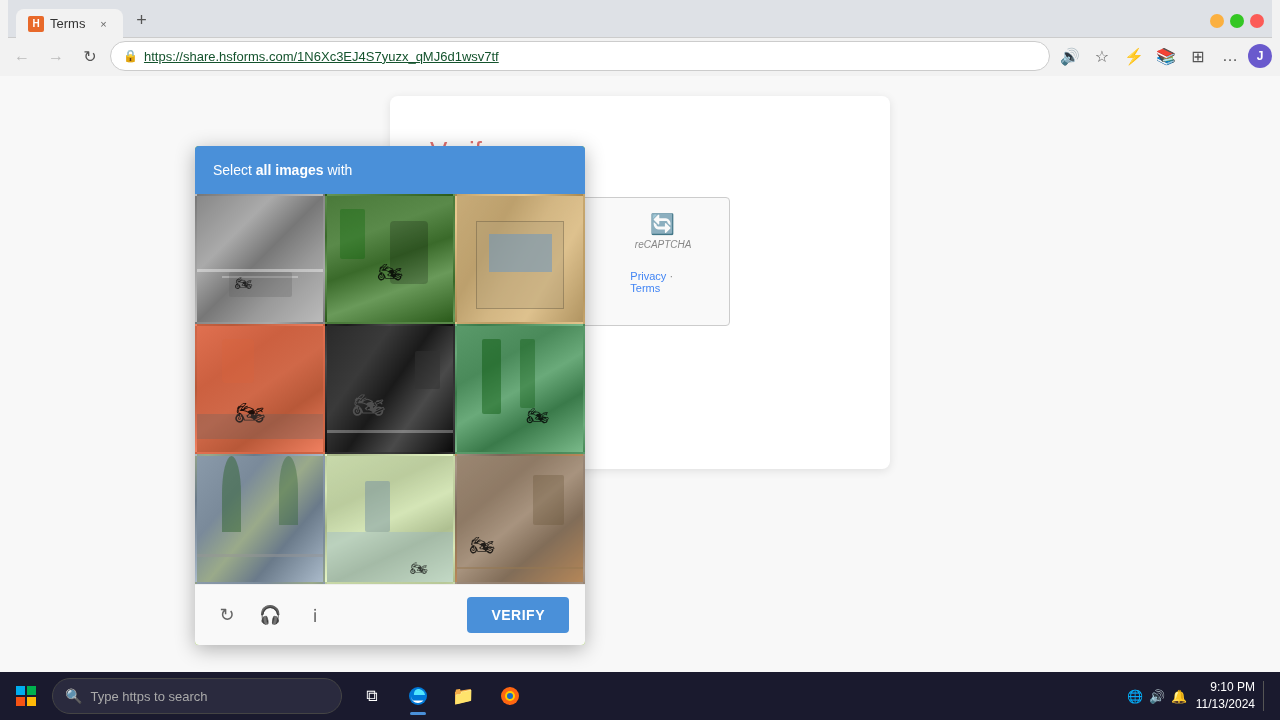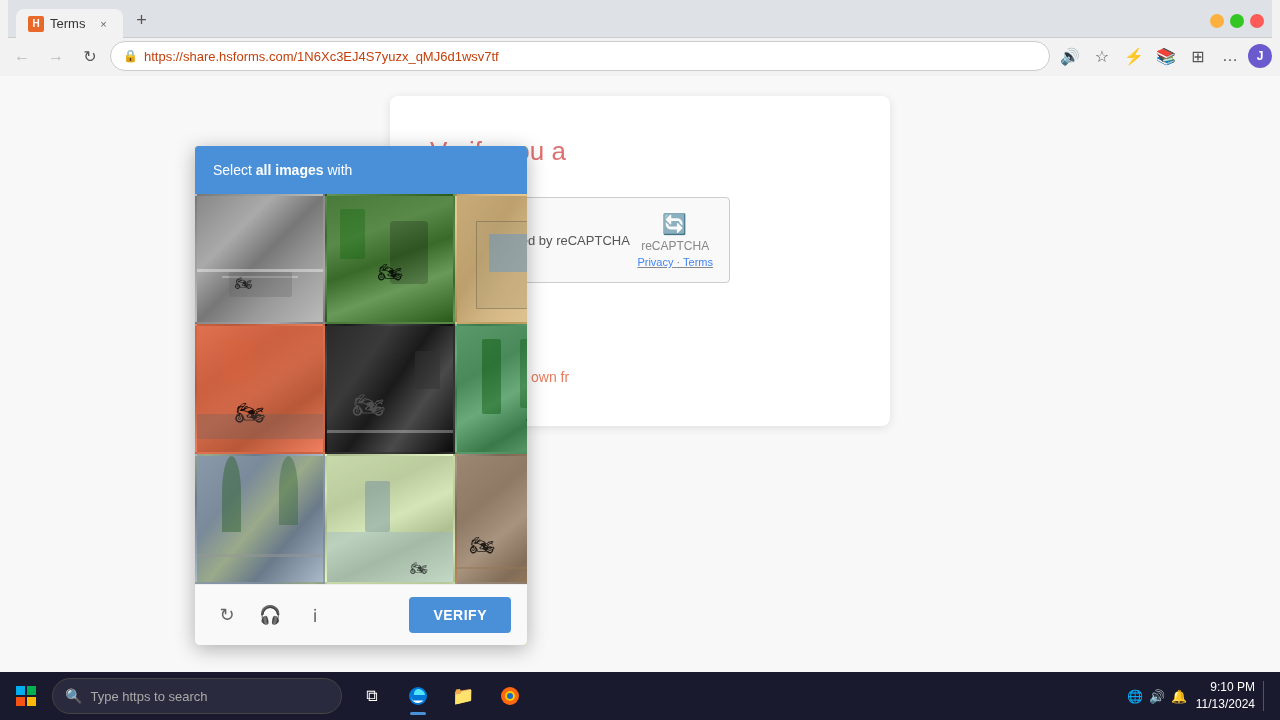--- a/index.html
+++ b/index.html
@@ -103,21 +103,21 @@
       border: 1px solid #ccc;
       border-radius: 15px;
       display: flex;
       align-items: center;
       padding: 0 12px;
       gap: 6px;
       font-size: 13px;
       color: #333;
     }
     .address-bar .secure-icon { color: #666; font-size: 12px; }
-    .address-url { color: #c2410c; font-size: 13px; }
+    .address-url { color: #14532d; font-size: 13px; text-decoration: underline; }
     .nav-actions {
       display: flex;
       gap: 4px;
       align-items: center;
     }
 
     
     .page-content {
       background: #f8f8f8;
       width: 100%;
@@ -217,21 +217,21 @@
       color: white;
       font-size: 10px;
       font-weight: bold;
     }
 
     
     .captcha-overlay {
       position: absolute;
       top: 70px;
       left: 195px;
-      width: 332px;
+      width: 390px;
       background: #84cc16;
       border-radius: 4px;
       box-shadow: 0 4px 20px rgba(0,0,0,0.3);
       overflow: hidden;
       z-index: 100;
     }
     .captcha-header {
       background: #4a90d9;
       padding: 16px 18px 14px;
       color: white;
@@ -503,22 +503,22 @@
   <div class="form-bg">
     <div class="form-title">Verify you a</div>
     
     <div class="recaptcha-box">
       <div class="recaptcha-left">
         <div class="recaptcha-checkbox"></div>
         <span>protected by reCAPTCHA</span>
       </div>
       <div class="recaptcha-right">
         <span class="recaptcha-logo">🔄</span>
-        <span style="font-size:12px;color:#888;">reCAPTCHA</span>
-        <div class="recaptcha-links" style="margin:0;text-decoration:underline;">
+        <span style="font-size:10px;color:#888;font-style:italic;">reCAPTCHA</span>
+        <div class="recaptcha-links" style="margin:17px;">
           <a href="#">Privacy</a>
           <span> · </span>
           <a href="#">Terms</a>
         </div>
       </div>
     </div>
 
     <button class="verify-btn">Verify</button>
 
     <a class="create-form-link" href="#">

